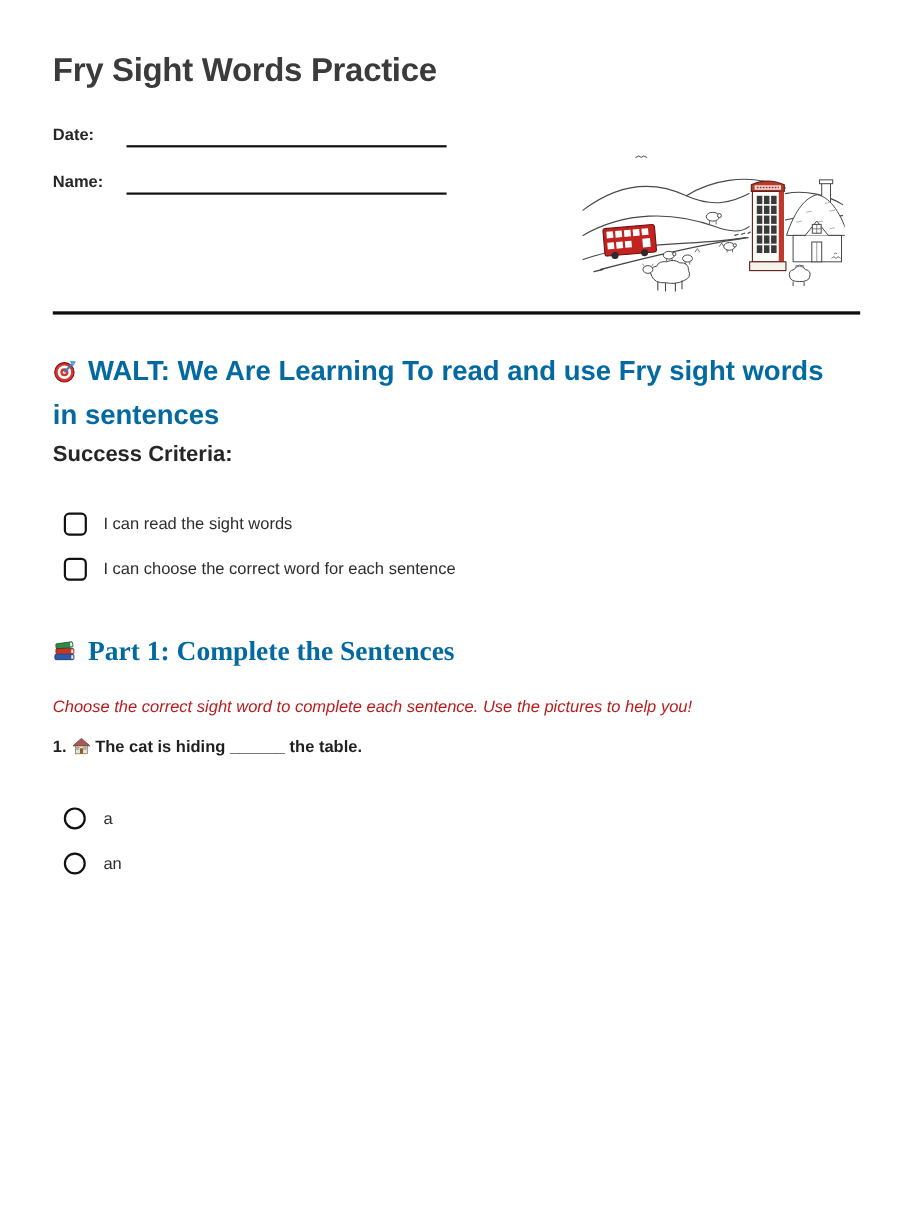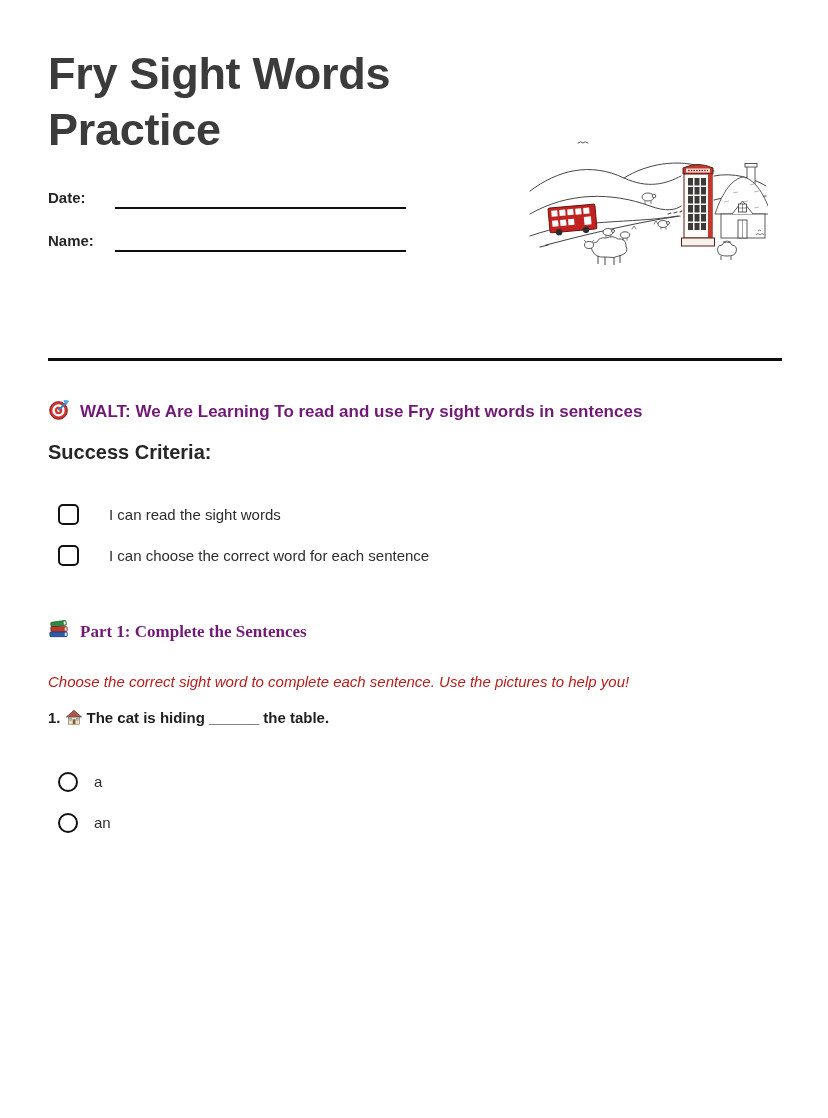--- a/index.html
+++ b/index.html
@@ -9,44 +9,44 @@
     background: #ffffff;
     font-family: "Liberation Sans", sans-serif;
     color: #2d2d2d;
     overflow: hidden;
     position: relative;
   }
   .page { position: relative; width: 828px; height: 1118px; }
   .content { padding: 46px 46px 0 48px; }
 
   .title {
-    font-size: 45px; font-weight: bold; color: #3b3b3b;
+    font-size: 30px; font-weight: bold; color: #3b3b3b;
     line-height: 1.24; margin: 0 0 29px 0; width: 430px;
     letter-spacing: -0.3px;
   }
 
   .field-row { display: flex; align-items: flex-end; width: 358px; margin-bottom: 21px; }
   .field-label { font-size: 15px; font-weight: bold; color: #262626; width: 67px; padding-bottom: 3px; }
   .field-line { flex: 1; border-bottom: 2px solid #0f0f0f; height: 22px; cursor: text; }
 
   .illustration { position: absolute; left: 528px; top: 134px; width: 240px; height: 132px; }
 
   .divider { width: 734px; height: 3px; background: #0d0d0d; margin-top: 106px; }
 
   .section-heading {
-    font-size: 17px; font-weight: bold; color: #701a75;
+    font-size: 25px; font-weight: bold; color: #0369a1;
     line-height: 36px; margin: 0; max-width: 715px;
   }
   .walt-heading { margin-top: 33px; }
   .heading-icon { display: inline-block; vertical-align: -4px; margin-right: 9px; }
 
   .success-label { font-size: 20px; font-weight: bold; color: #262626; margin-top: 7px; }
 
   .check-list { margin-top: 40px; }
-  .check-row { display: flex; align-items: center; height: 22px; margin: 0 0 19px 10px; gap: 15px; }
+  .check-row { display: flex; align-items: center; height: 22px; margin: 0 0 19px 10px; }
   .checkbox {
     width: 21px; height: 21px; border: 2.5px solid #111;
     border-radius: 5px; background: #fff; margin-right: 15px; flex: none; cursor: pointer;
   }
   .check-label, .option-label { font-size: 15px; color: #2d2d2d; }
 
   .part-heading { margin-top: 51px; line-height: 28px; font-family: Liberation Serif, serif; }
 
   .instructions { font-size: 15px; font-style: italic; color: #b91c1c; margin: 23px 0 0 0; }
 

